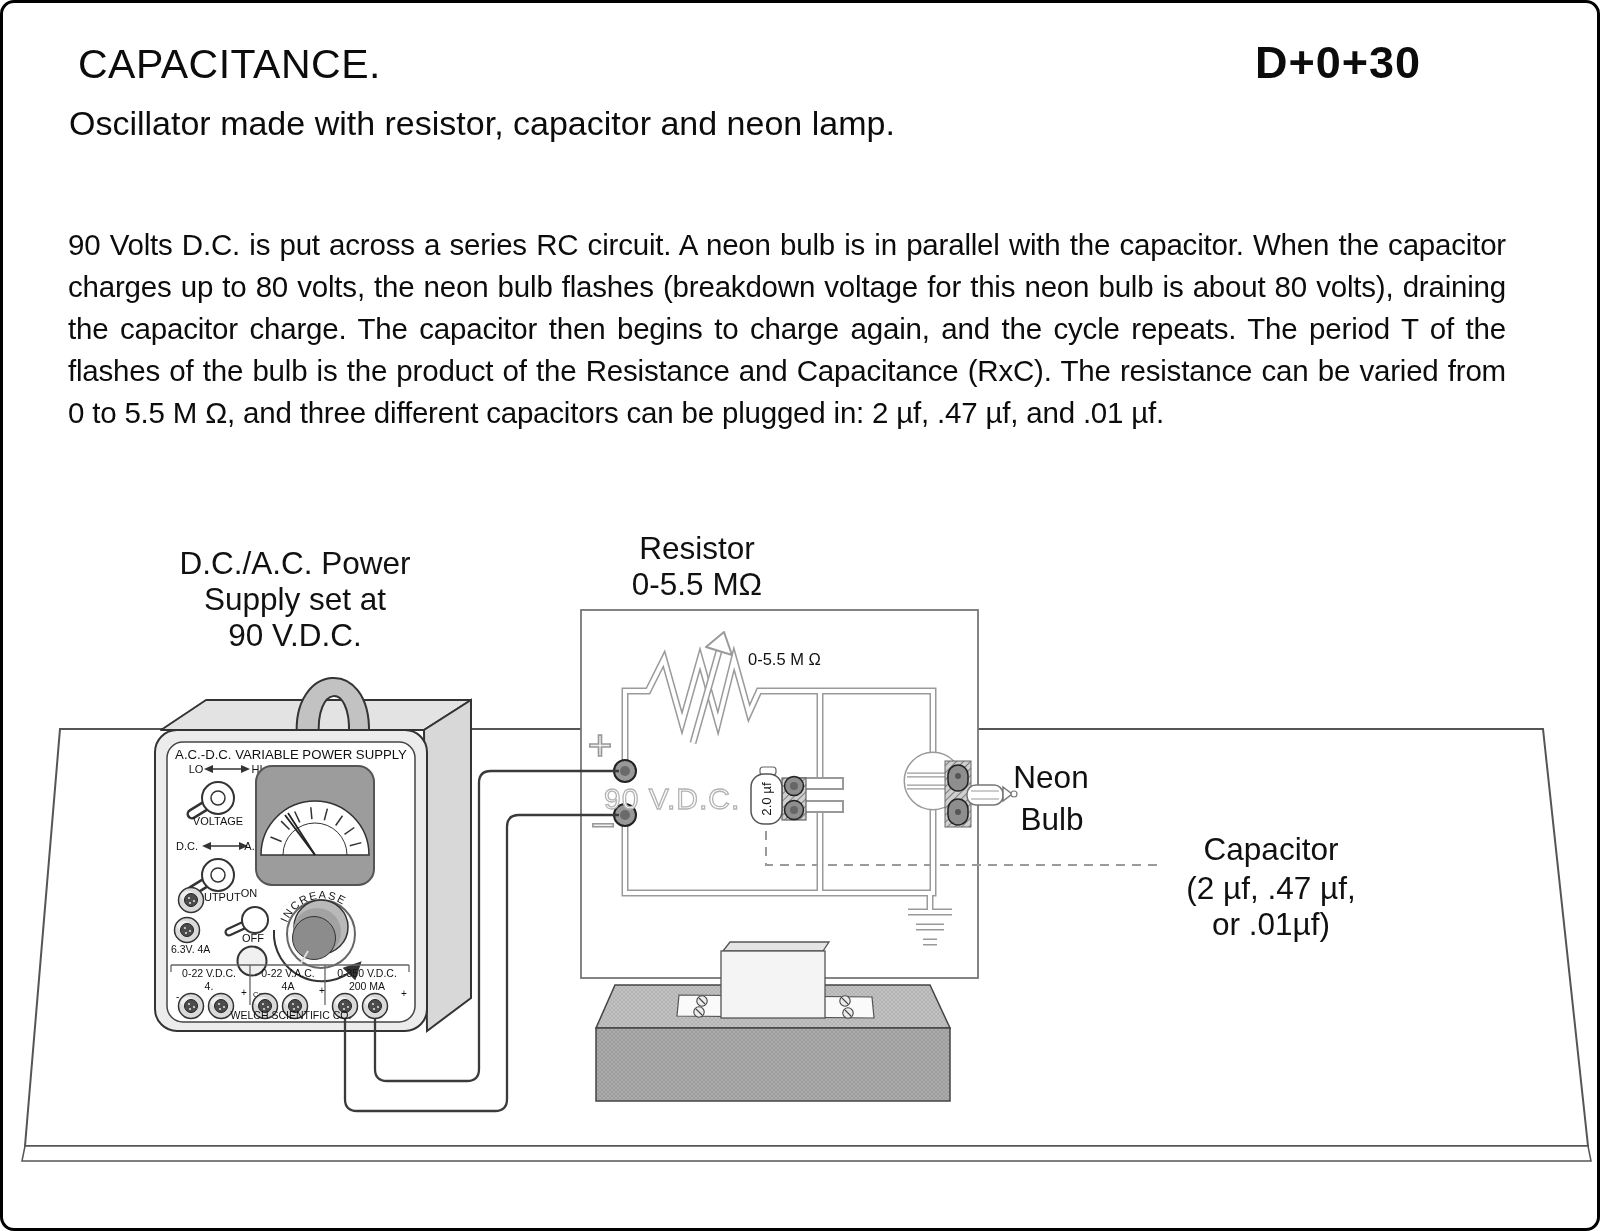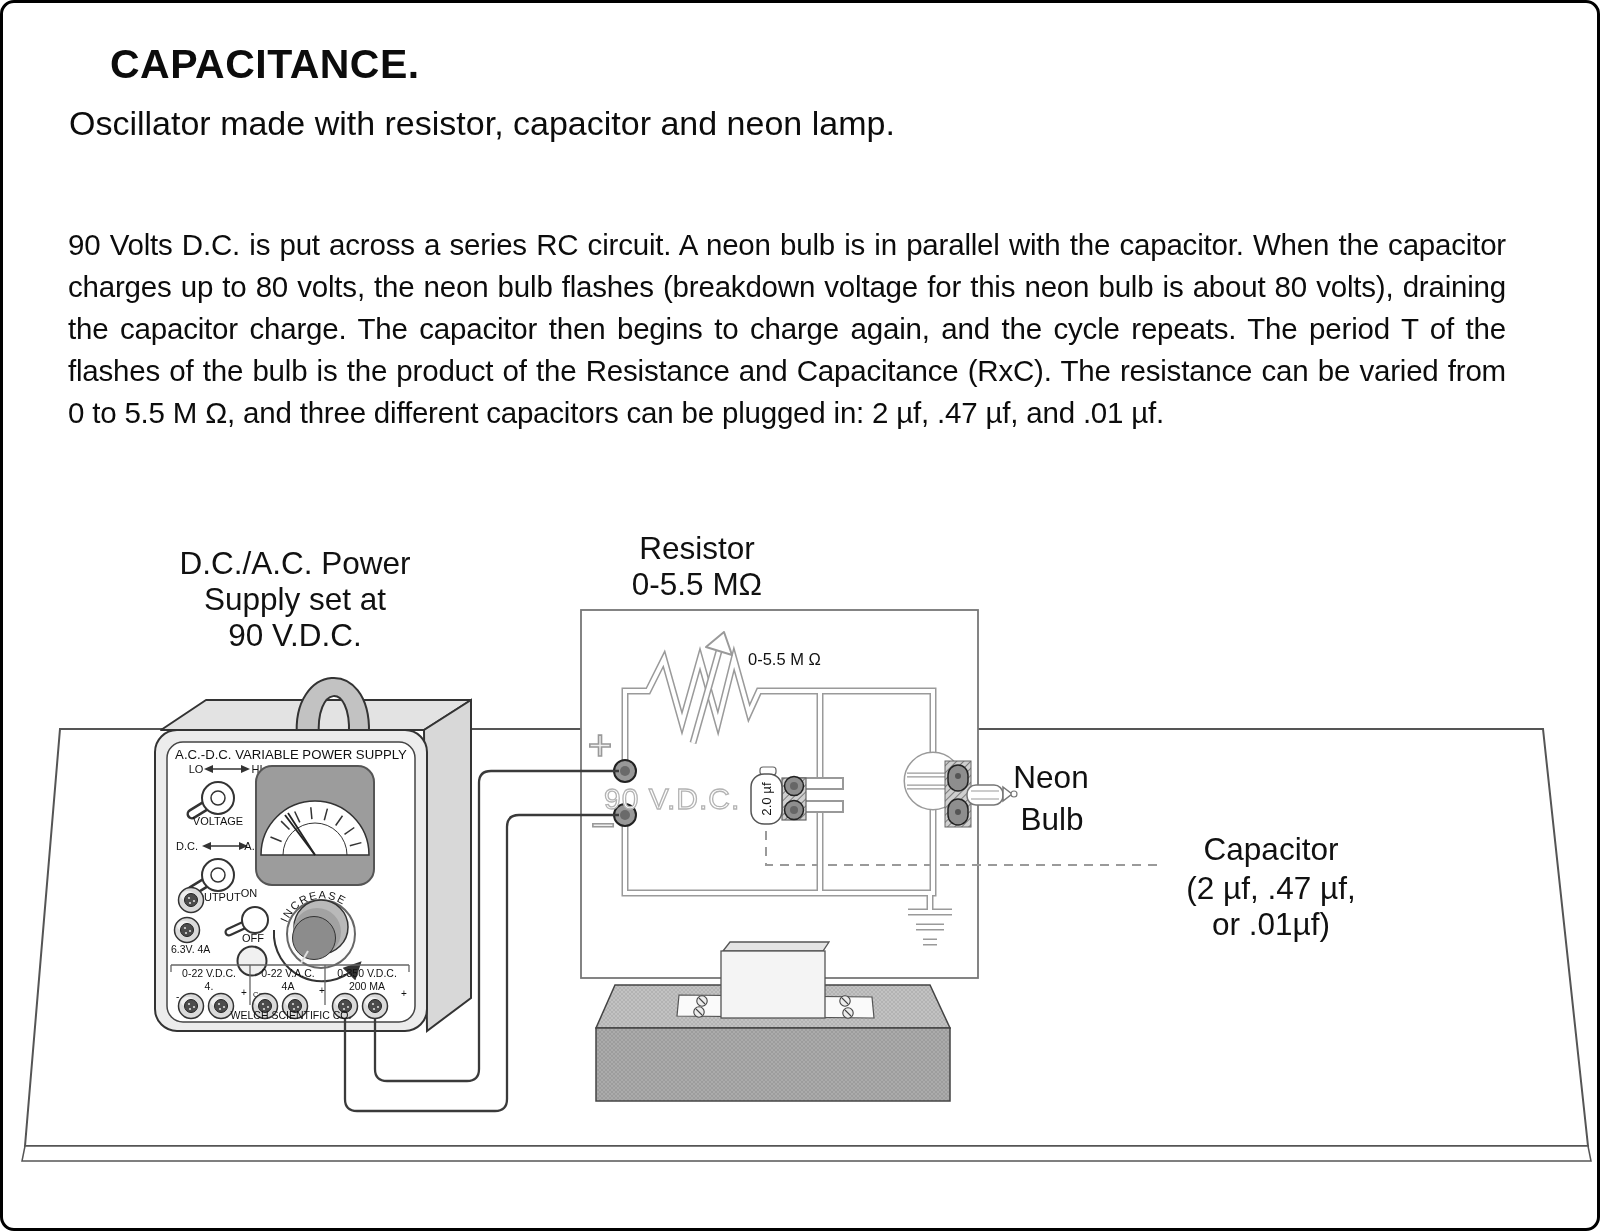--- a/index.html
+++ b/index.html
@@ -1,19 +1,19 @@
 <!DOCTYPE html>
 <html><head>
 <meta charset="utf-8">
 <style>
   html,body{margin:0;padding:0;background:#fff;}
   .page{position:relative;width:1594px;height:1225px;border:3px solid #000;border-radius:14px;
         background:#fff;overflow:hidden;font-family:"Liberation Sans",sans-serif;color:#0c0c0c;}
   .abs{position:absolute;}
-  .title{left:75px;top:38px;font-size:41px;font-weight:bold;letter-spacing:.5px;margin-left:32px;}
+  .title{left:75px;top:38px;font-size:41px;font-weight:normal;letter-spacing:.5px;}
   .code{left:1252px;top:34px;font-size:45px;font-weight:bold;letter-spacing:1px;}
   .subtitle{left:66px;top:101px;font-size:34px;}
   .bodytext{left:65px;top:221px;width:1438px;font-size:29.5px;line-height:42px;
             text-align:justify;letter-spacing:-.2px;}
   svg{position:absolute;left:0;top:0;}
   text{font-family:"Liberation Sans",sans-serif;fill:#111;}
   .t-outer{stroke:#9a9a9a;stroke-width:7;fill:none;stroke-linejoin:miter;}
   .t-inner{stroke:#fff;stroke-width:4;fill:none;stroke-linejoin:miter;}
   .e-outer{stroke:#9a9a9a;stroke-width:5;fill:none;}
   .e-inner{stroke:#fff;stroke-width:2.6;fill:none;}
@@ -287,15 +287,16 @@
       </g>
       <g>
         <text x="1268" y="857" class="biglabel">Capacitor</text>
         <text x="1268" y="896" class="biglabel">(2 µf, .47 µf,</text>
         <text x="1268" y="932" class="biglabel">or .01µf)</text>
       </g>
     </g>
   </svg>
 
   <div class="abs title">CAPACITANCE.</div>
+  <div class="abs code">D+0+30</div>
   <div class="abs subtitle">Oscillator made with resistor, capacitor and neon lamp.</div>
   <div class="abs bodytext">90 Volts D.C. is put across a series RC circuit. A neon bulb is in parallel with the capacitor. When the capacitor charges up to 80 volts, the neon bulb flashes (breakdown voltage for this neon bulb is about 80 volts), draining the capacitor charge. The capacitor then begins to charge again, and the cycle repeats.  The period T of the flashes of the bulb is the product of the Resistance and Capacitance (RxC).  The resistance can be varied from 0 to 5.5 M Ω, and three different capacitors can be plugged in:  2 µf, .47 µf, and .01 µf.</div>
 </div>
 
 </body></html>

